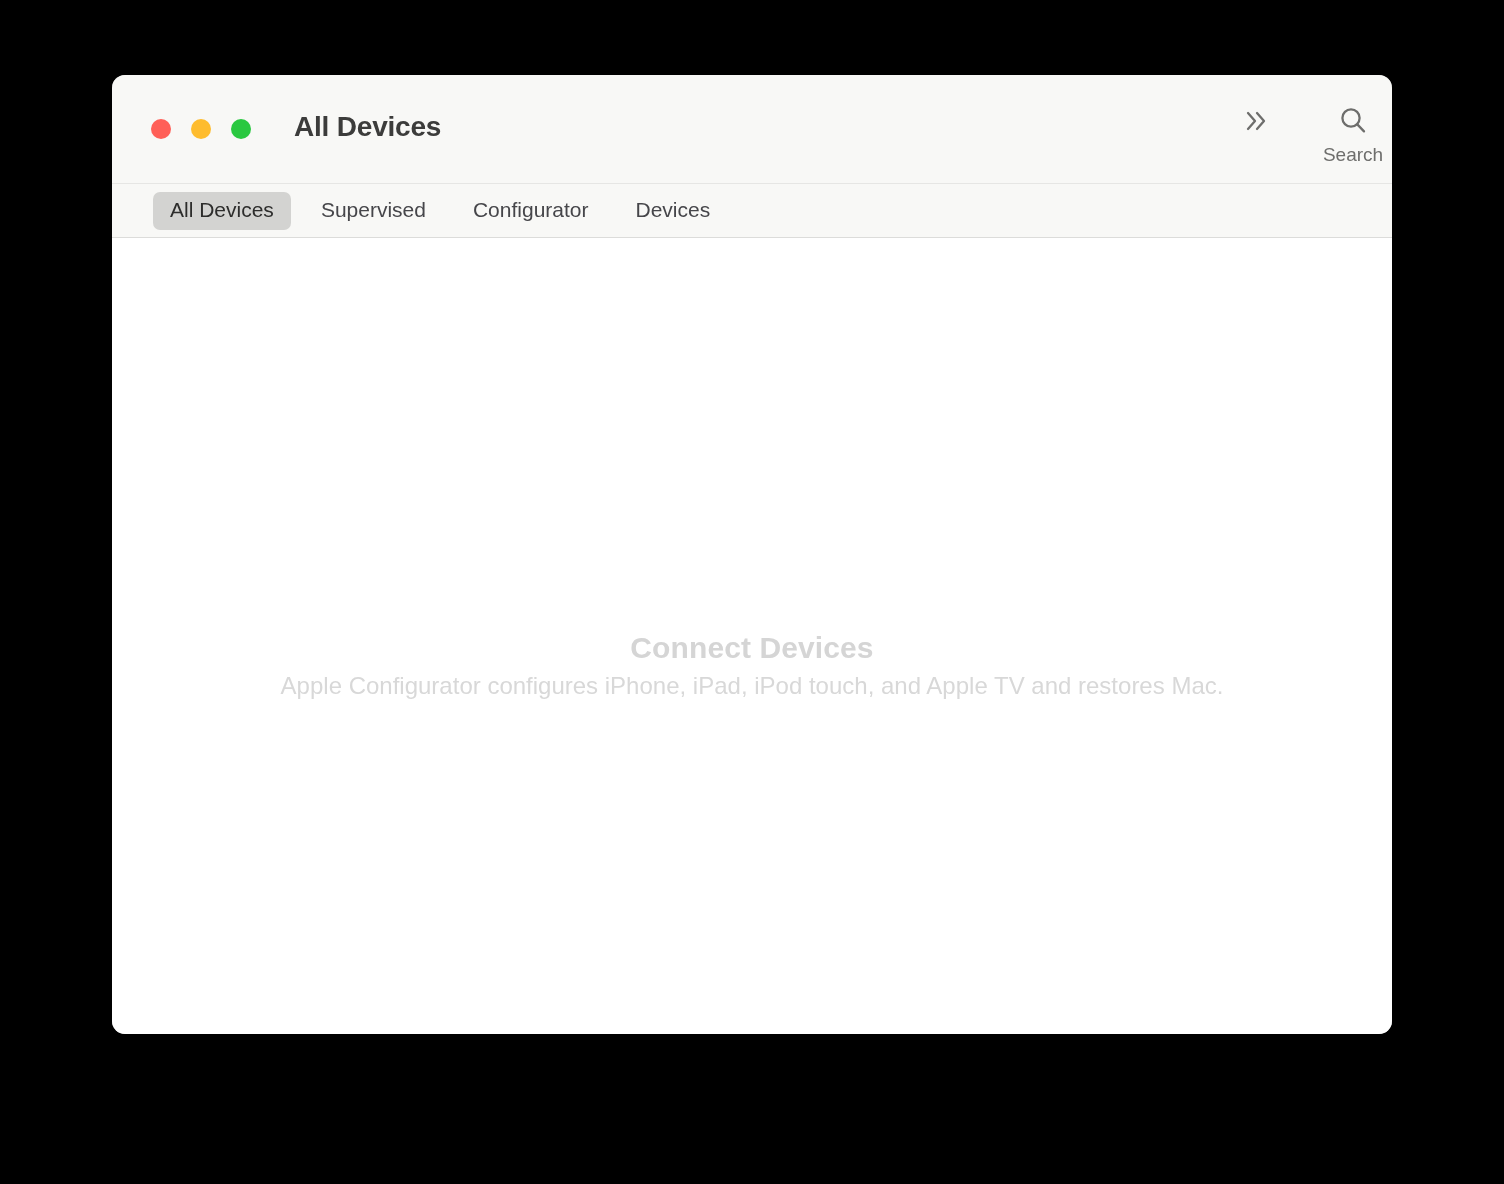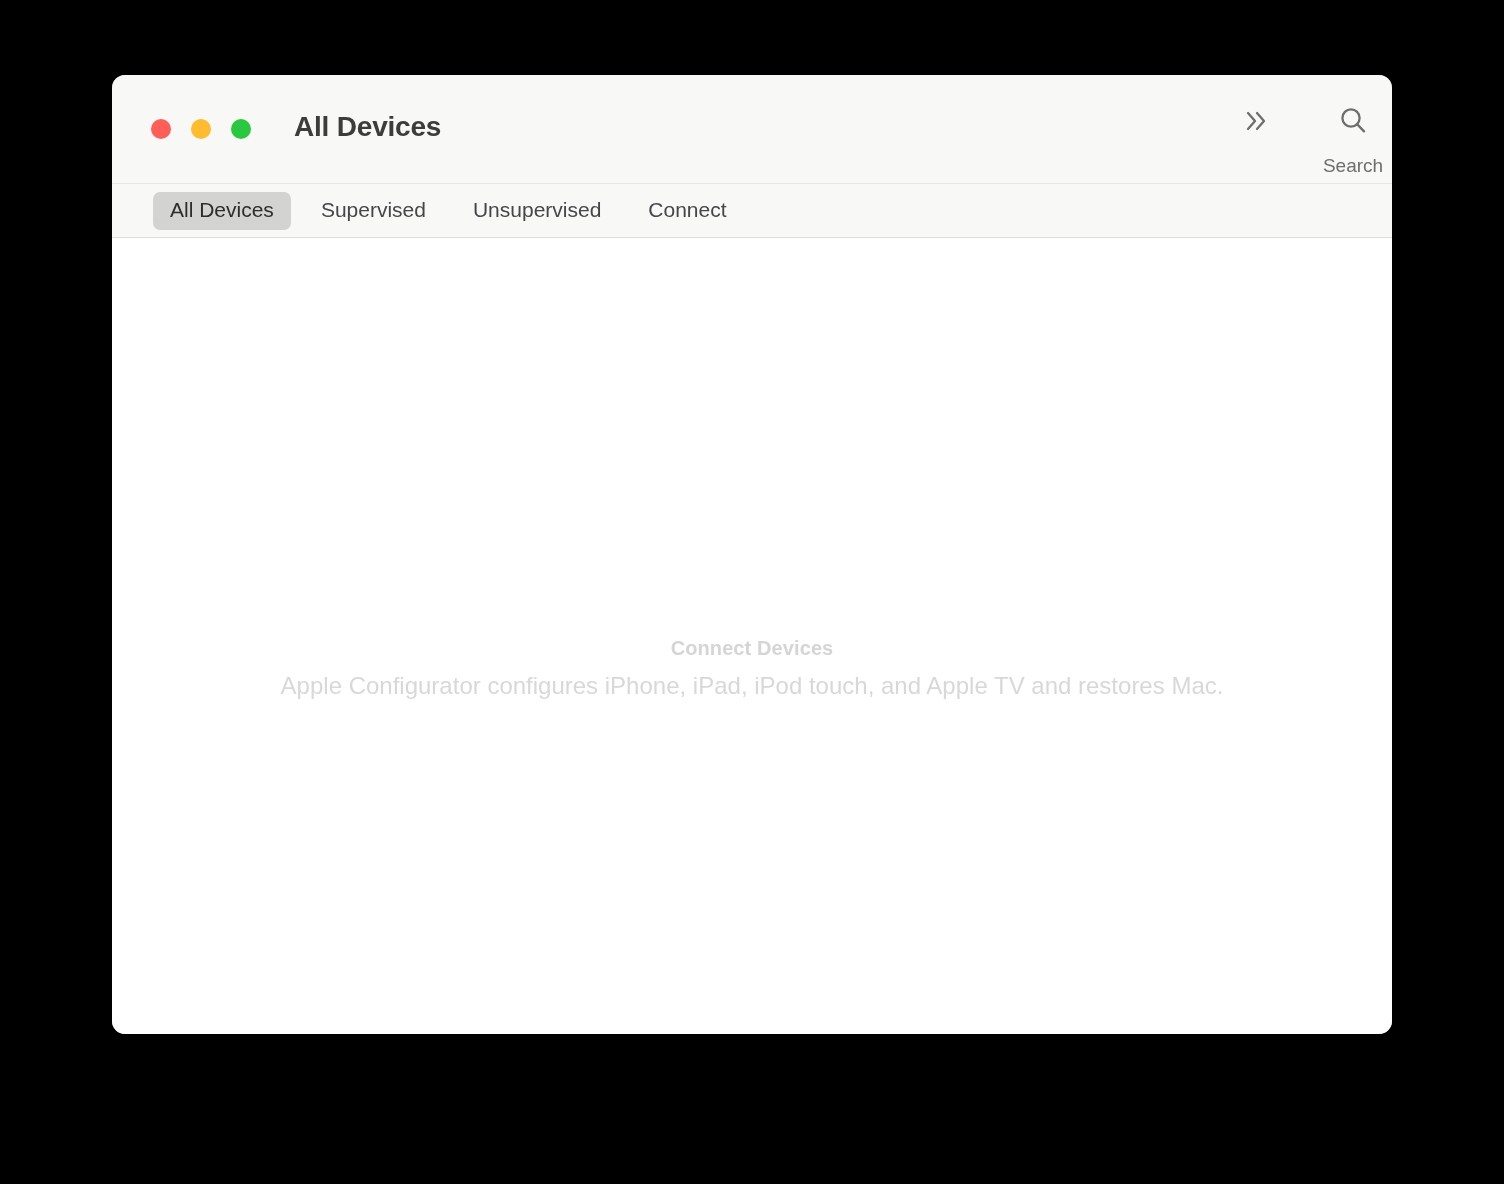--- a/index.html
+++ b/index.html
@@ -93,21 +93,21 @@
     white-space: nowrap;
   }
   .tb-item.enabled .tb-label { color: #6e6e6c; }
   .tb-item.disabled .tb-label { color: #c2c2c0; }
 
   .tb-back       { left: 580px;  width: 164px; }
   .tb-view       { left: 700px;  width: 164px; }
   .tb-add        { left: 846px;  width: 164px; }
   .tb-blueprints { left: 912px;  width: 294px; }
   .tb-more       { left: 1090px; width: 110px; }
-  .tb-search     { left: 1152px; width: 178px; gap: 11px; }
+  .tb-search     { left: 1152px; width: 178px; }
 
   .icon-row {
     display: flex;
     align-items: center;
     gap: 8px;
   }
 
   
   .tabbar {
     position: relative;
@@ -145,21 +145,21 @@
     justify-content: center;
   }
   .empty-wrap {
     position: absolute;
     left: 0;
     right: 0;
     top: 391px;
     text-align: center;
   }
   .empty-title {
-    font-size: 20px;
+    font-size: 30px;
     font-weight: bold;
     color: #d5d5d5;
     line-height: 38px;
     letter-spacing: 0.1px;
   }
   .empty-sub {
     font-size: 24px;
     color: #d8d8d8;
     line-height: 32px;
     margin-top: 3px;
@@ -204,22 +204,22 @@
           </svg>
         </div>
         <div class="tb-label">Search</div>
       </div>
 
     </div>
 
     <div class="tabbar">
       <div class="tab active">All Devices</div>
       <div class="tab">Supervised</div>
-      <div class="tab">Unsupervised</div>
-      <div class="tab">Connect</div>
+      <div class="tab">Configurator</div>
+      <div class="tab">Devices</div>
     </div>
 
     <div class="content">
       <div class="empty-wrap">
         <div class="empty-title">Connect Devices</div>
         <div class="empty-sub">Apple Configurator configures iPhone, iPad, iPod touch, and Apple TV and restores Mac.</div>
       </div>
     </div>
 
   </div>

